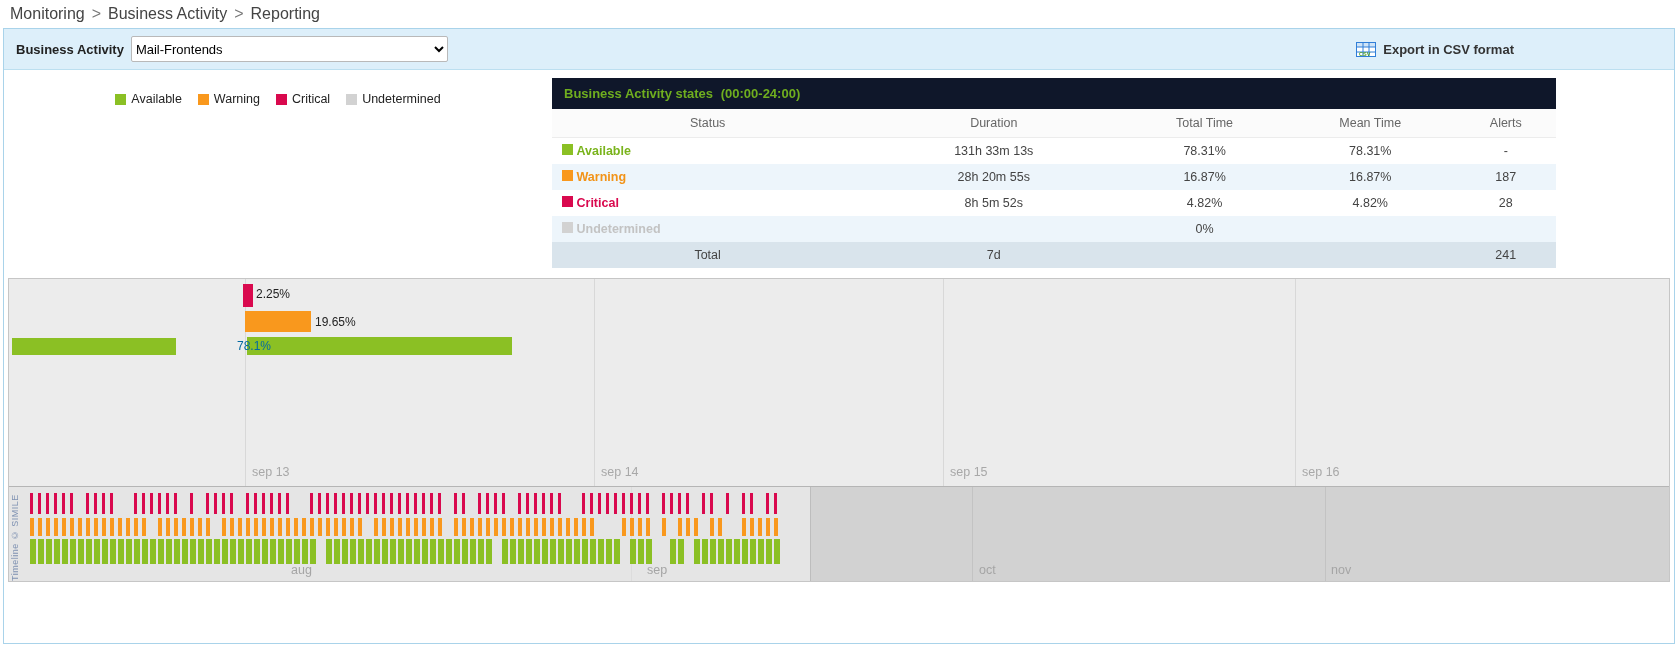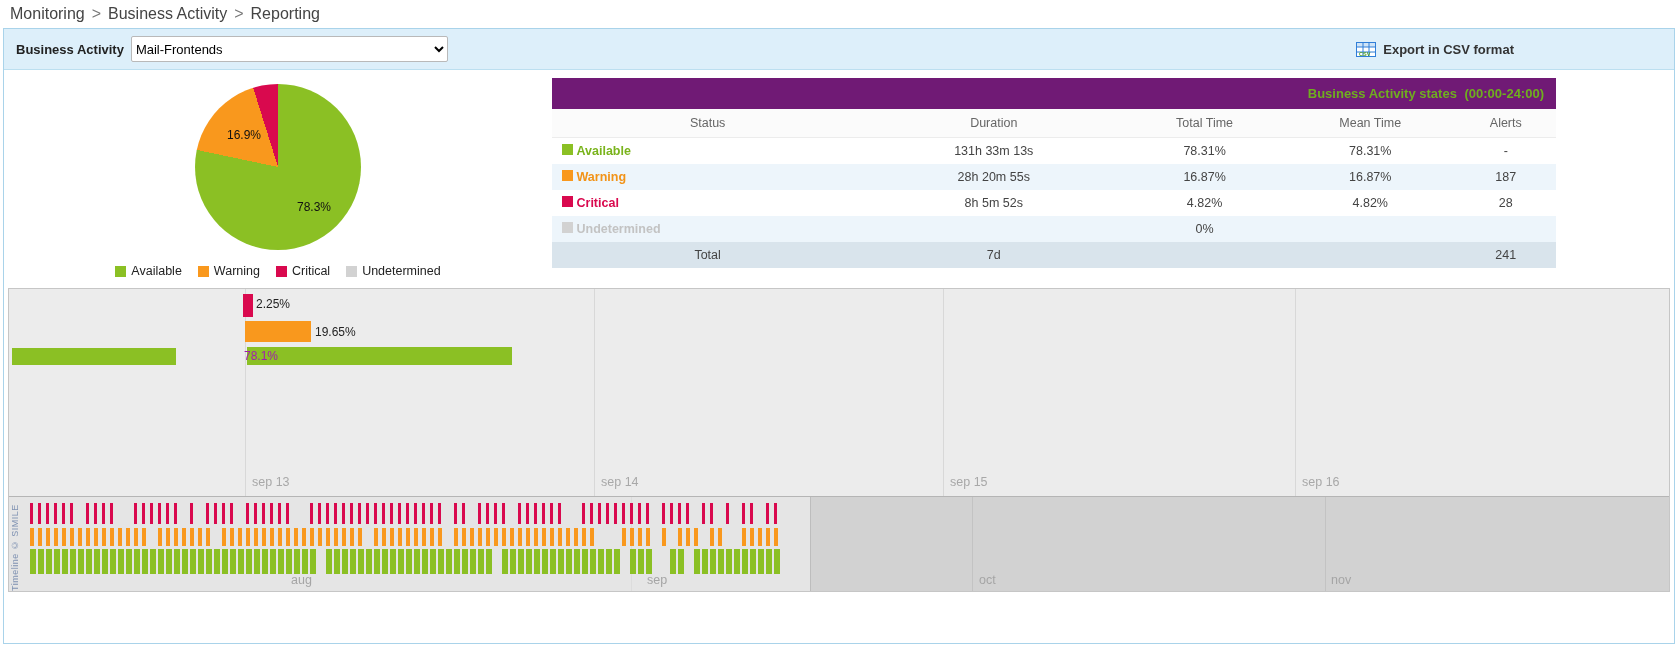--- a/index.html
+++ b/index.html
@@ -41,21 +41,21 @@
   .pie-label.avail { left:102px; top:116px; }
   .legend { display:flex; justify-content:center; align-items:center; gap:16px; margin-top:14px;
     font-size:12.5px; color:#222; }
   .legend .item { display:flex; align-items:center; gap:5px; }
   .sq { display:inline-block; width:11px; height:11px; }
   .sq.avail { background:#8bc024; } .sq.warn { background:#f9981d; }
   .sq.crit { background:#d9094e; } .sq.undet { background:#d2d2d2; }
 
   
   .table-panel { width:1004px; font-size:12.5px; }
-  .title-bar { background:#701a75; padding:8px 12px; font-size:13px; font-weight:bold; color:#6fae1f;text-align:right; }
+  .title-bar { background:#0f172a; padding:8px 12px; font-size:13px; font-weight:bold; color:#6fae1f; }
   .title-bar .suffix { margin-left:4px; }
   table.states { width:100%; border-collapse:collapse; }
   table.states th { font-weight:normal; color:#666; padding:7px 4px; background:#fbfbfb;
     border-bottom:1px solid #ececec; text-align:center; }
   table.states th:first-child { text-align:center; }
   table.states td { padding:6px 4px; text-align:center; color:#444; }
   table.states td.status-cell { text-align:left; padding-left:10px; }
   tr.row-even { background:#fff; }
   tr.row-odd { background:#edf5fb; }
   tr.total-row { background:#d9e4ec; color:#444; }
@@ -70,21 +70,21 @@
   .vline { position:absolute; top:0; bottom:0; width:1px; background:#d8d8d8; }
   .date-lbl { position:absolute; bottom:7px; color:#a8a8a8; font-size:12.5px; }
   .bar { position:absolute; }
   .bar-green-a { left:3px; top:59px; width:164px; height:17px; background:#8bc024; }
   .bar-red    { left:234px; top:5px;  width:10px;  height:23px; background:#d9094e; }
   .bar-orange { left:236px; top:32px; width:66px;  height:21px; background:#f9981d; }
   .bar-green-b{ left:238px; top:58px; width:265px; height:18px; background:#8bc024; }
   .bar-label { position:absolute; font-size:12px; color:#222; white-space:nowrap; }
   .bl-red { left:247px; top:8px; }
   .bl-orange { left:306px; top:36px; }
-  .bl-green { left:235px; top:60px; color:#a21caf; }
+  .bl-green { left:228px; top:60px; color:#0369a1; }
 
   .tl-overview { position:relative; height:94px; background:#d2d2d2; overflow:hidden; }
   .ov-window { position:absolute; left:0; top:0; width:802px; height:100%;
     background:rgba(255,255,255,0.42); border-right:1px solid #bdbdbd; z-index:1; cursor:ew-resize; }
   .ov-line { position:absolute; top:0; bottom:0; width:1px; background:rgba(0,0,0,0.07); }
   .month-lbl { position:absolute; bottom:4px; color:#a5a5a5; font-size:12.5px; z-index:3; }
   .ticks { position:absolute; inset:0; z-index:2; }
   .tick { position:absolute; }
   .credit { position:absolute; left:1px; top:2px; height:92px; writing-mode:vertical-rl;
     transform:rotate(180deg); font-size:9px; color:#7f92b2; z-index:4; letter-spacing:0.5px; }
@@ -115,24 +115,20 @@
           <line x1="13" y1="0.5" x2="13" y2="14.5" stroke="#2f7ed8"></line>
           <text x="3" y="13.6" font-size="5.5" fill="#4f9e22" font-family="Liberation Sans, sans-serif">CSV</text>
         </svg>
       </span>
       <span>Export in CSV format</span>
     </div>
   </div>
 
   <div class="content-row">
     <div class="pie-panel">
-      <div class="pie">
-        <span class="pie-label warn">16.9%</span>
-        <span class="pie-label avail">78.3%</span>
-      </div>
       <div class="legend">
         <span class="item">
             <span class="sq avail"></span>
             <span>Available</span>
           </span>
         <span class="item">
             <span class="sq warn"></span>
             <span>Warning</span>
           </span>
         <span class="item">

